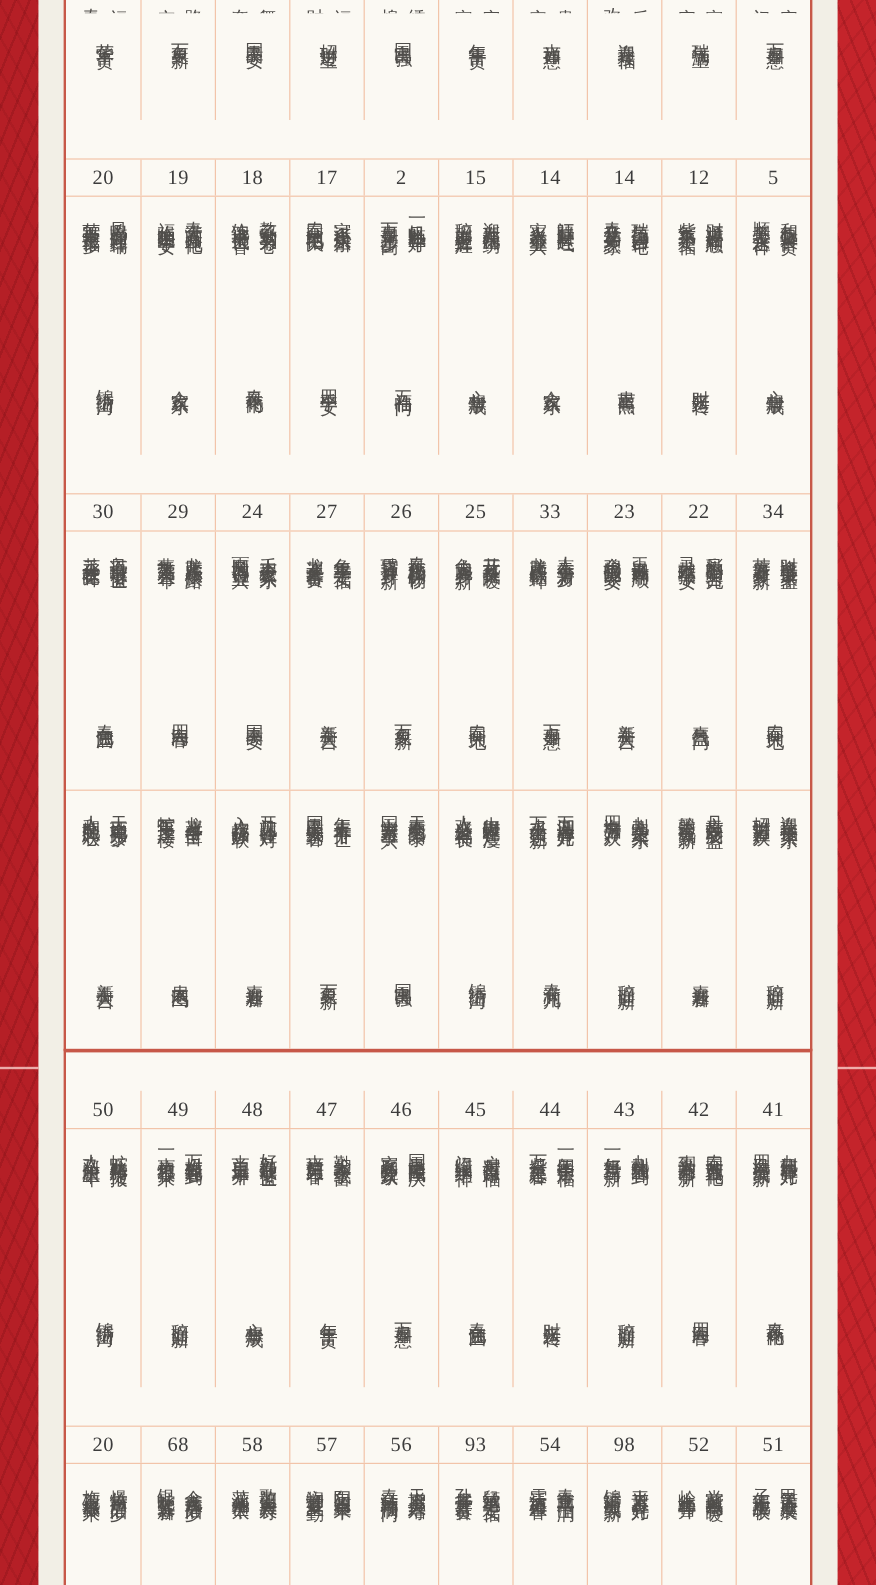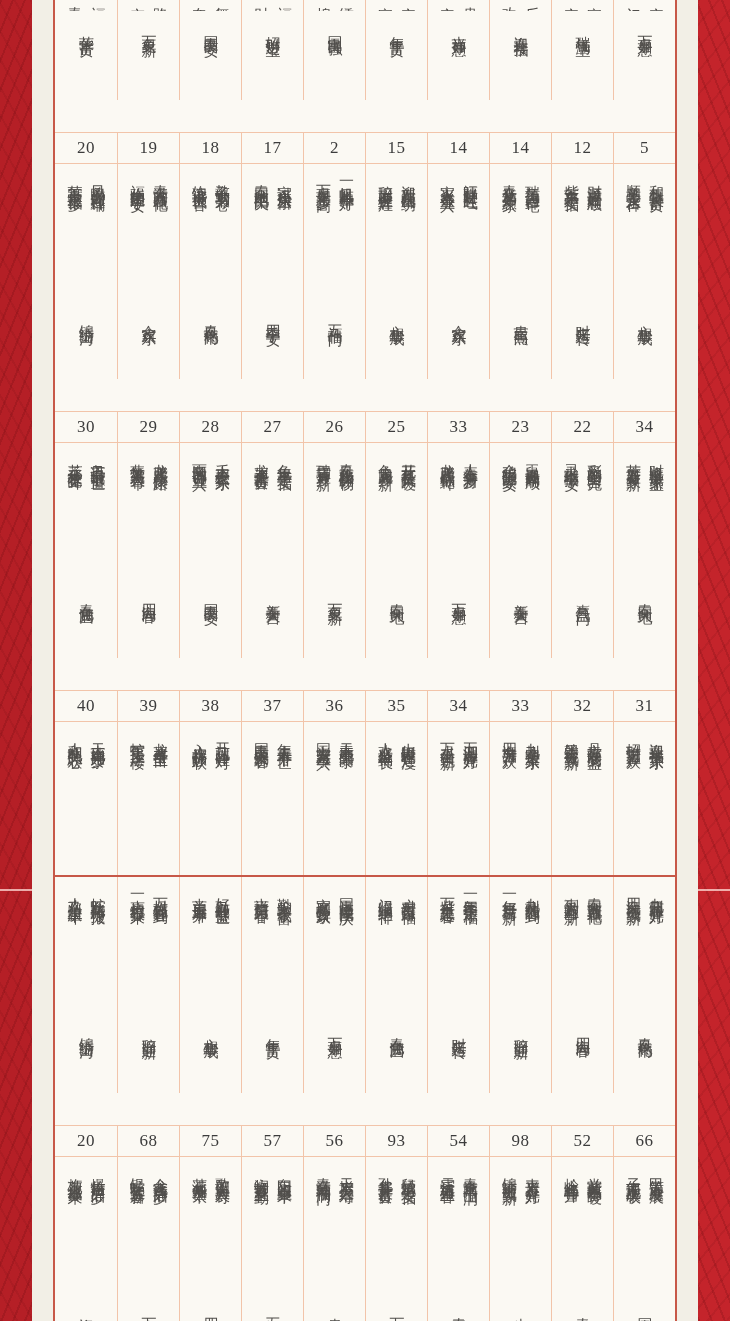--- a/index.html
+++ b/index.html
@@ -219,21 +219,21 @@
           <div class="lines">
             <div class="vline">和气生财长富贵</div>
             <div class="vline">顺意平安永吉祥</div>
           </div>
           <div class="phrase">心想事成</div>
         </div>
       </div>
       <div class="row num-row">
         <div class="cell ncell">30</div>
         <div class="cell ncell">29</div>
-        <div class="cell ncell">28</div>
+        <div class="cell ncell">24</div>
         <div class="cell ncell">27</div>
         <div class="cell ncell">26</div>
         <div class="cell ncell">25</div>
         <div class="cell ncell">33</div>
         <div class="cell ncell">23</div>
         <div class="cell ncell">22</div>
         <div class="cell ncell">34</div>
       </div>
       <div class="row text-row">
         <div class="cell tcell">
@@ -300,32 +300,20 @@
           <div class="phrase">喜气盈门</div>
         </div>
         <div class="cell tcell">
           <div class="lines">
             <div class="vline">时逢盛世千家盛</div>
             <div class="vline">节序新春万象新</div>
           </div>
           <div class="phrase">春回大地</div>
         </div>
       </div>
-      <div class="row num-row">
-        <div class="cell ncell">40</div>
-        <div class="cell ncell">39</div>
-        <div class="cell ncell">38</div>
-        <div class="cell ncell">37</div>
-        <div class="cell ncell">36</div>
-        <div class="cell ncell">35</div>
-        <div class="cell ncell">34</div>
-        <div class="cell ncell">33</div>
-        <div class="cell ncell">32</div>
-        <div class="cell ncell">31</div>
-      </div>
       <div class="row text-row">
         <div class="cell tcell">
           <div class="lines">
             <div class="vline">天吉地祥同步泰</div>
             <div class="vline">人和地旺民心欢</div>
           </div>
           <div class="phrase">新春大吉</div>
         </div>
         <div class="cell tcell">
           <div class="lines">
@@ -386,20 +374,32 @@
         <div class="cell tcell">
           <div class="lines">
             <div class="vline">迎春接福千家乐</div>
             <div class="vline">招财进宝万户欢</div>
           </div>
           <div class="phrase">辞旧迎新</div>
         </div>
       </div>
     </div>
   <div id="table2" class="couplet-table">
+      <div class="row num-row">
+        <div class="cell ncell">50</div>
+        <div class="cell ncell">49</div>
+        <div class="cell ncell">48</div>
+        <div class="cell ncell">47</div>
+        <div class="cell ncell">46</div>
+        <div class="cell ncell">45</div>
+        <div class="cell ncell">44</div>
+        <div class="cell ncell">43</div>
+        <div class="cell ncell">42</div>
+        <div class="cell ncell">41</div>
+      </div>
       <div class="row text-row">
         <div class="cell tcell">
           <div class="lines">
             <div class="vline">蛇跃龙腾传捷报</div>
             <div class="vline">人欢马叫庆丰年</div>
           </div>
           <div class="phrase">锦绣山河</div>
         </div>
         <div class="cell tcell">
           <div class="lines">
@@ -461,28 +461,28 @@
           <div class="lines">
             <div class="vline">九州日丽春光好</div>
             <div class="vline">四海风清气象新</div>
           </div>
           <div class="phrase">春风化雨</div>
         </div>
       </div>
       <div class="row num-row">
         <div class="cell ncell">20</div>
         <div class="cell ncell">68</div>
-        <div class="cell ncell">75</div>
+        <div class="cell ncell">58</div>
         <div class="cell ncell">57</div>
         <div class="cell ncell">56</div>
         <div class="cell ncell">93</div>
         <div class="cell ncell">54</div>
         <div class="cell ncell">98</div>
         <div class="cell ncell">52</div>
-        <div class="cell ncell">66</div>
+        <div class="cell ncell">51</div>
       </div>
       <div class="row text-row">
         <div class="cell tcell">
           <div class="lines">
             <div class="vline">爆竹声声辞旧岁</div>
             <div class="vline">梅花点点报春来</div>
           </div>
           <div class="phrase">迎春</div>
         </div>
         <div class="cell tcell">

